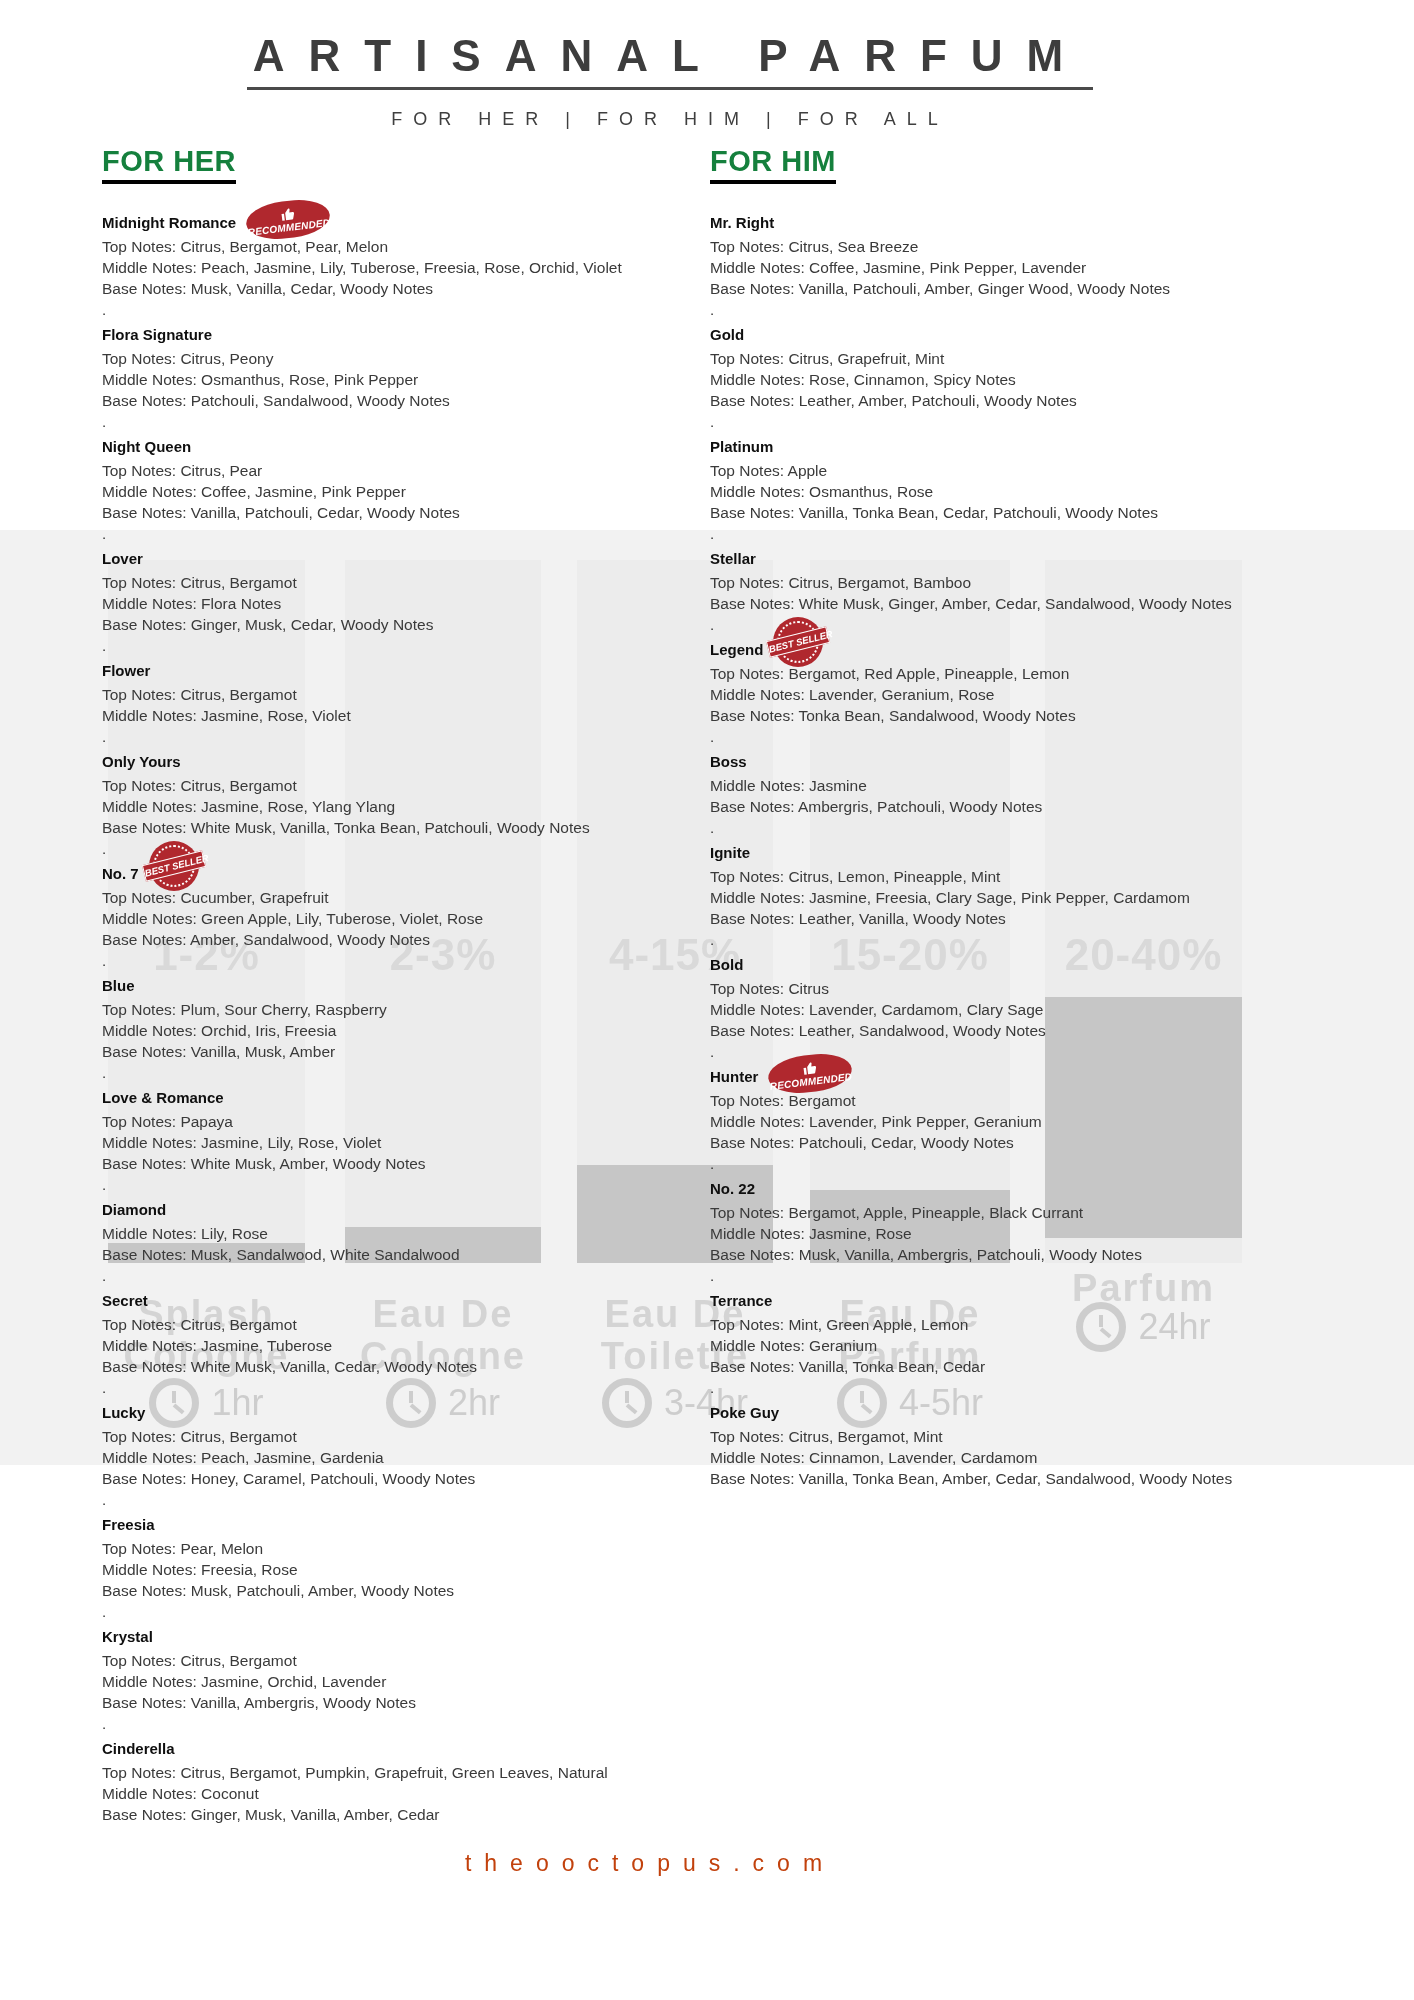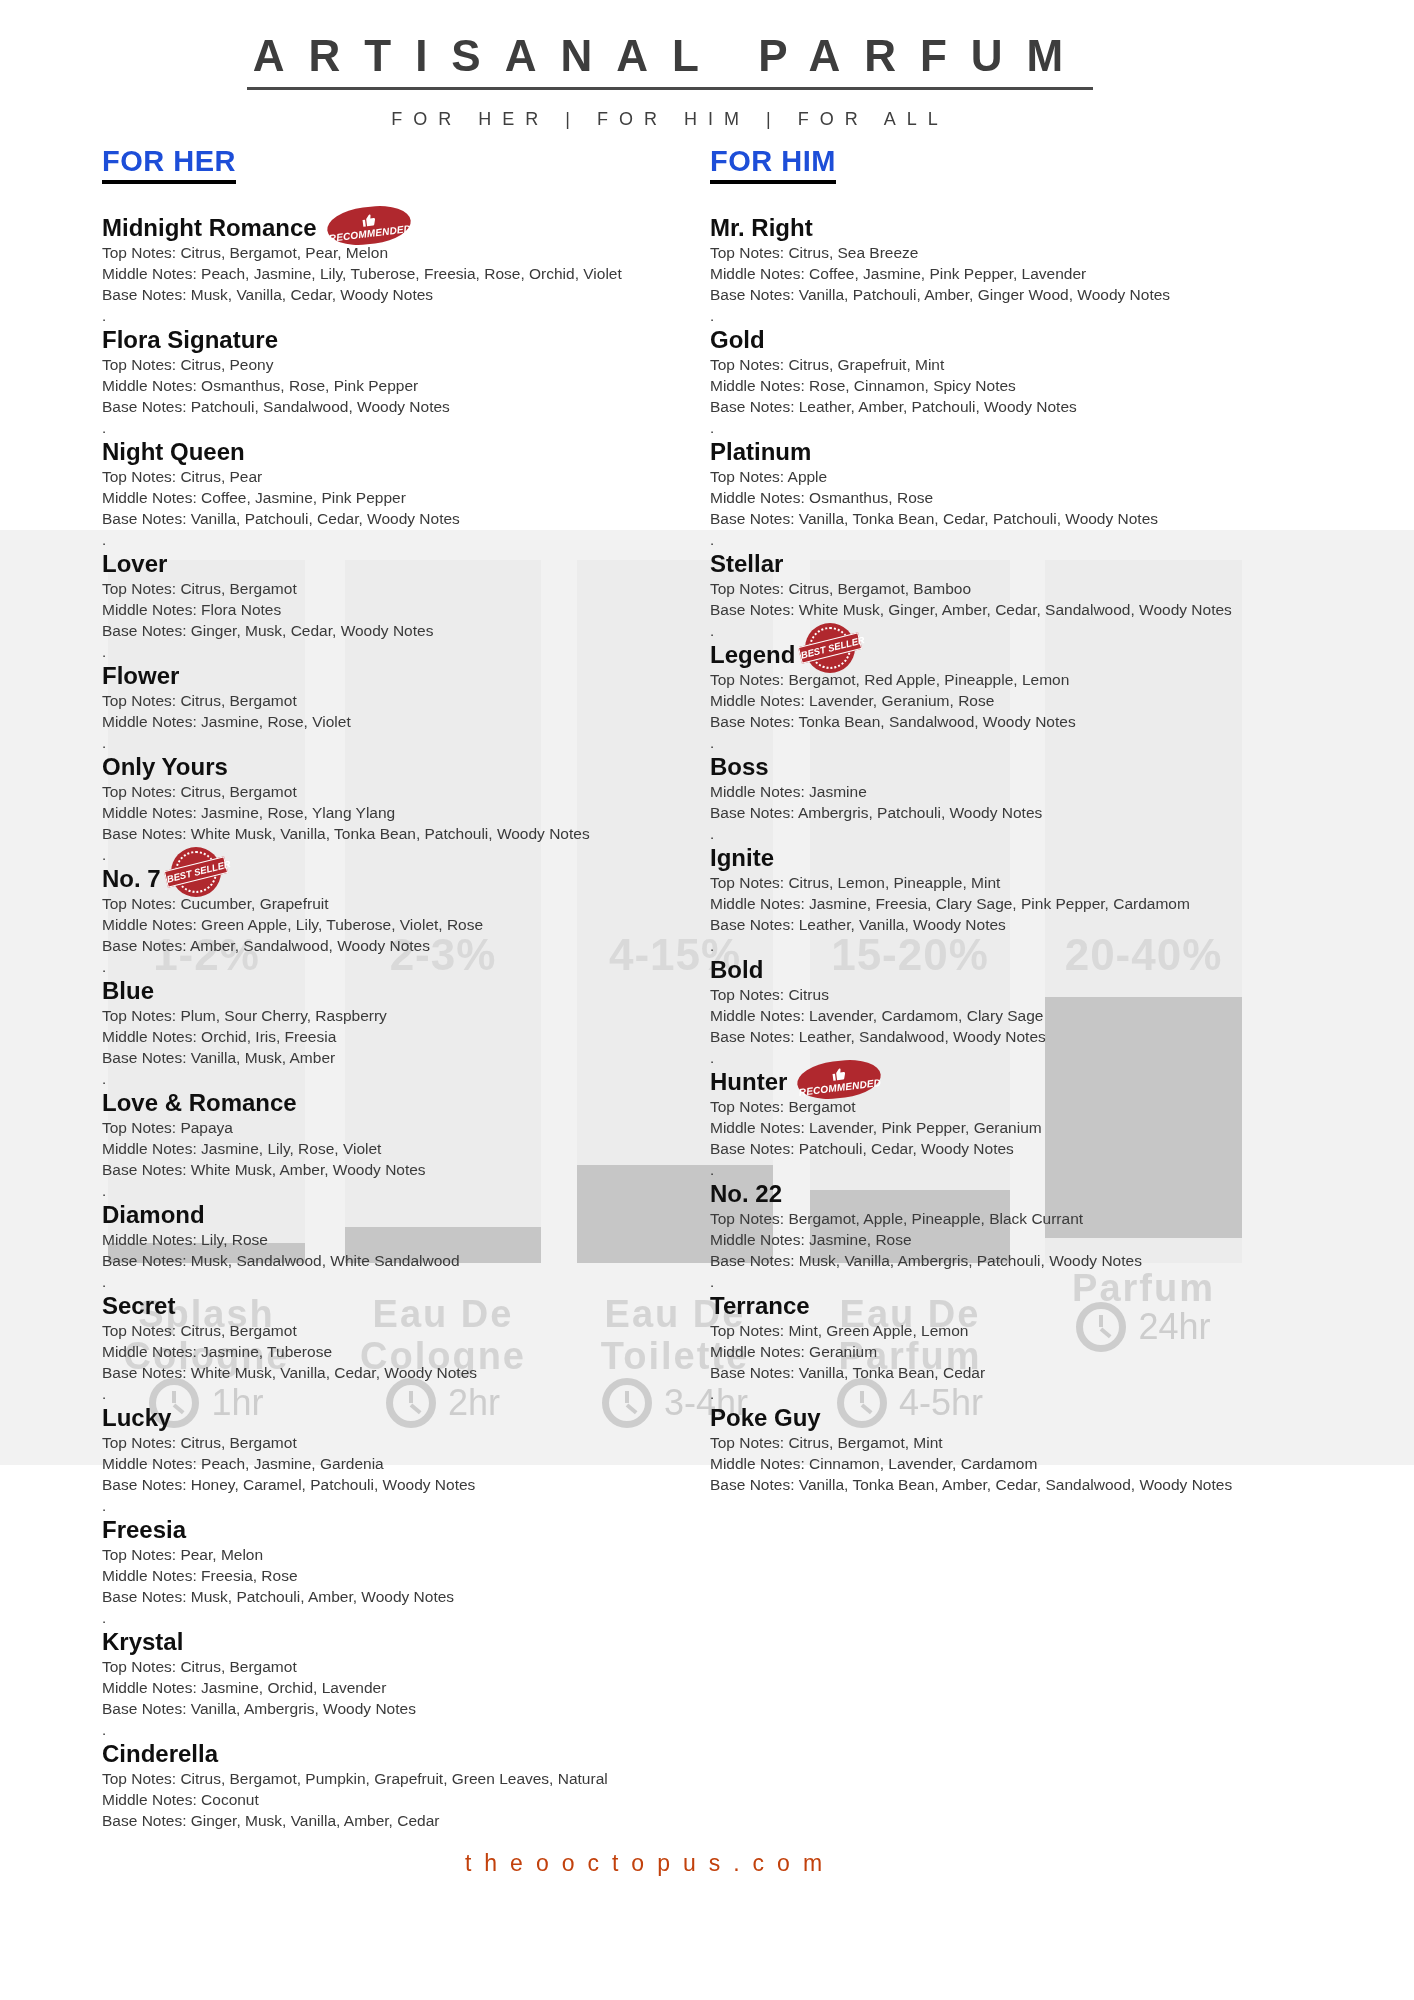--- a/index.html
+++ b/index.html
@@ -41,24 +41,24 @@
   
   .header{position:absolute;left:0;top:22px;width:1340px;text-align:center;z-index:1;}
   .title{display:inline-block;margin:9px;font-size:44px;line-height:50px;font-weight:700;
     color:#3d3d3d;letter-spacing:24px;border-bottom:3px solid #4a4a4a;padding:0 6px 6px 6px;}
   .subtitle{margin:10px 0 0 0;font-size:18px;font-weight:400;color:#3f3f3f;letter-spacing:11px;}
 
   
   .column{position:absolute;top:145px;z-index:1;}
   .column-left{left:102px;width:596px;}
   .column-right{left:710px;width:668px;}
-  .section-heading{display:inline-block;font-size:29px;font-weight:800;color:#1d4ed8;
-    border-bottom:4px solid #000;padding-bottom:2px;margin:0 0 30px 0;letter-spacing:0.5px;}
+  .section-heading{display:inline-block;font-size:29px;font-weight:800;color:#15803d;
+    border-bottom:4px solid #000;padding-bottom:2px;margin:0 0 24px 0;letter-spacing:0.5px;}
   .entry .name-row{display:flex;align-items:center;gap:10px;height:28px;}
-  .name-text{font-size:24px;font-weight:700;color:#0f0f0f;white-space:nowrap;}
+  .name-text{font-size:15px;font-weight:700;color:#0f0f0f;white-space:nowrap;}
   .note{font-size:15.5px;line-height:21px;color:#3a3a3a;white-space:nowrap;}
   .dot{font-size:15px;line-height:21px;height:21px;color:#333;}
 
   
   .badge-rec{display:inline-flex;flex-direction:column;align-items:center;justify-content:center;
     background:#b0282e;color:#fff;width:84px;height:37px;border-radius:50%/55%;
     transform:rotate(-7deg);margin-top:-6px;flex:none;}
   .badge-rec-text{font-size:10px;font-weight:800;font-style:italic;letter-spacing:0.2px;line-height:10px;}
   .thumb-icon{width:15px;height:15px;fill:#ffffff;margin-bottom:1px;}
   .badge-bs{position:relative;width:50px;height:50px;background:#b0282e;border-radius:50%;

